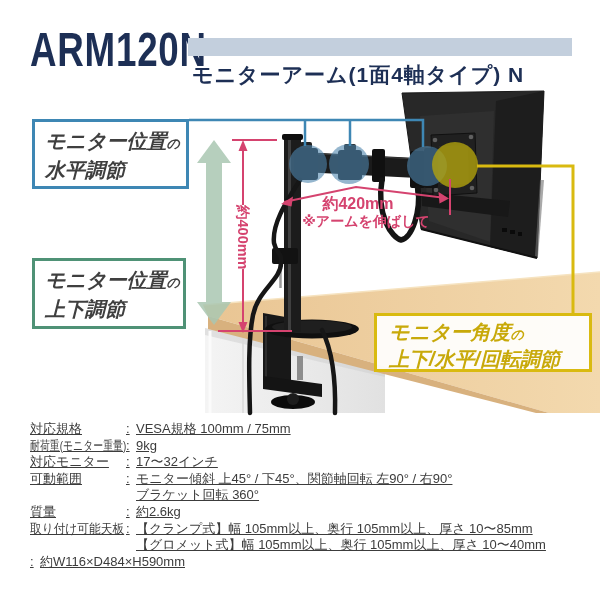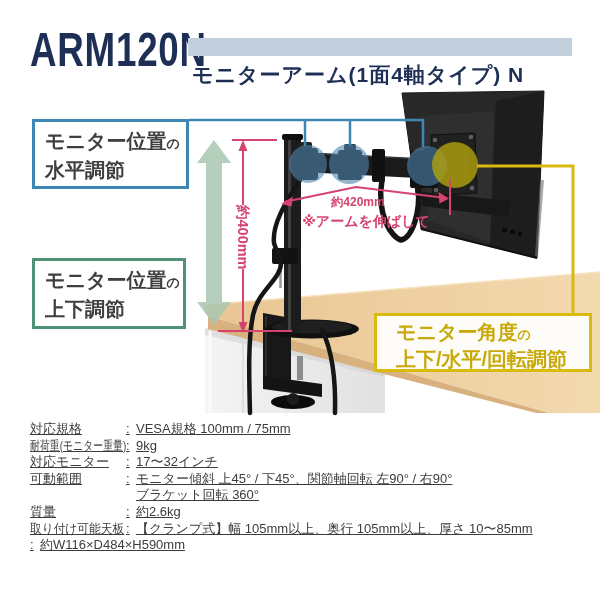--- a/index.html
+++ b/index.html
@@ -21,39 +21,39 @@
   .subtitle-text{
     position:absolute;left:192px;top:27px;
     font-size:21px;line-height:26px;font-weight:bold;color:#1d2f55;
     letter-spacing:1px;white-space:nowrap;margin-top:35px;
   }
   
   svg.illu{position:absolute;left:0;top:0;}
   
   .box{
     position:absolute;background:#fff;box-sizing:border-box;
-    font-weight:bold;color:#3f3f3f;
+    font-weight:bold;color:#3f3f3f;font-style:italic;
   }
   .box .bl{font-size:20px;line-height:27px;white-space:nowrap;}
   .box .particle{font-size:13px;}
   .box-blue{left:32px;top:119px;width:157px;height:70px;border:3px solid #3e87b4;padding:6px 0 0 10px;}
   .box-green{left:32px;top:258px;width:154px;height:71px;border:3px solid #4f9276;padding:6px 0 0 10px;}
   .box-yellow{
     left:374px;top:313px;width:218px;height:59px;border:3px solid #d9ba10;
     background:rgba(255,255,255,0.92);color:#c8a90a;padding:4px 0 0 12px;
   }
-  .box-yellow .bl{font-size:20px;line-height:25px;margin-left:7px;}
+  .box-yellow .bl{font-size:20px;line-height:25px;}
   
   .dim{position:absolute;color:#d5436f;font-weight:bold;}
   .dim-400{
     left:211px;top:229px;width:64px;height:16px;
     font-size:14.5px;line-height:16px;text-align:center;
     background:#fff;transform:rotate(90deg);white-space:nowrap;
   }
-  .dim-420{left:308px;top:194px;width:100px;font-size:12px;text-align:center;white-space:nowrap;}
+  .dim-420{left:308px;top:194px;width:100px;font-size:16px;text-align:center;white-space:nowrap;}
   .dim-note{left:296px;top:215px;width:140px;font-size:14px;line-height:13px;text-align:center;}
   
   .specs{position:absolute;left:30px;top:421px;width:562px;font-size:13px;color:#3c3c3c;text-decoration:underline;}
   .spec-row{display:flex;line-height:16.6px;}
   .spec-label{width:96px;white-space:nowrap;}
   .spec-label.condensed{transform:scaleX(0.76);transform-origin:left center;}
   .spec-label.condensed2{transform:scaleX(0.9);transform-origin:left center;}
   .spec-colon{width:10px;}
   .spec-value{flex:1;white-space:nowrap;}
 </style>
@@ -232,18 +232,23 @@
       <span class="spec-label">質量</span>
         <span class="spec-colon">:</span>
         <span class="spec-value">約2.6kg</span>
     </div>
     <div class="spec-row">
       <span class="spec-label condensed2">取り付け可能天板</span>
         <span class="spec-colon">:</span>
         <span class="spec-value">【クランプ式】幅 105mm以上、奥行 105mm以上、厚さ 10〜85mm</span>
     </div>
     <div class="spec-row">
+      <span class="spec-label"></span>
+        <span class="spec-colon"></span>
+        <span class="spec-value">【グロメット式】幅 105mm以上、奥行 105mm以上、厚さ 10〜40mm</span>
+    </div>
+    <div class="spec-row">
         <span class="spec-colon">:</span>
         <span class="spec-value">約W116×D484×H590mm</span>
     </div>
   </div>
 
 </div>
 
 </body></html>

